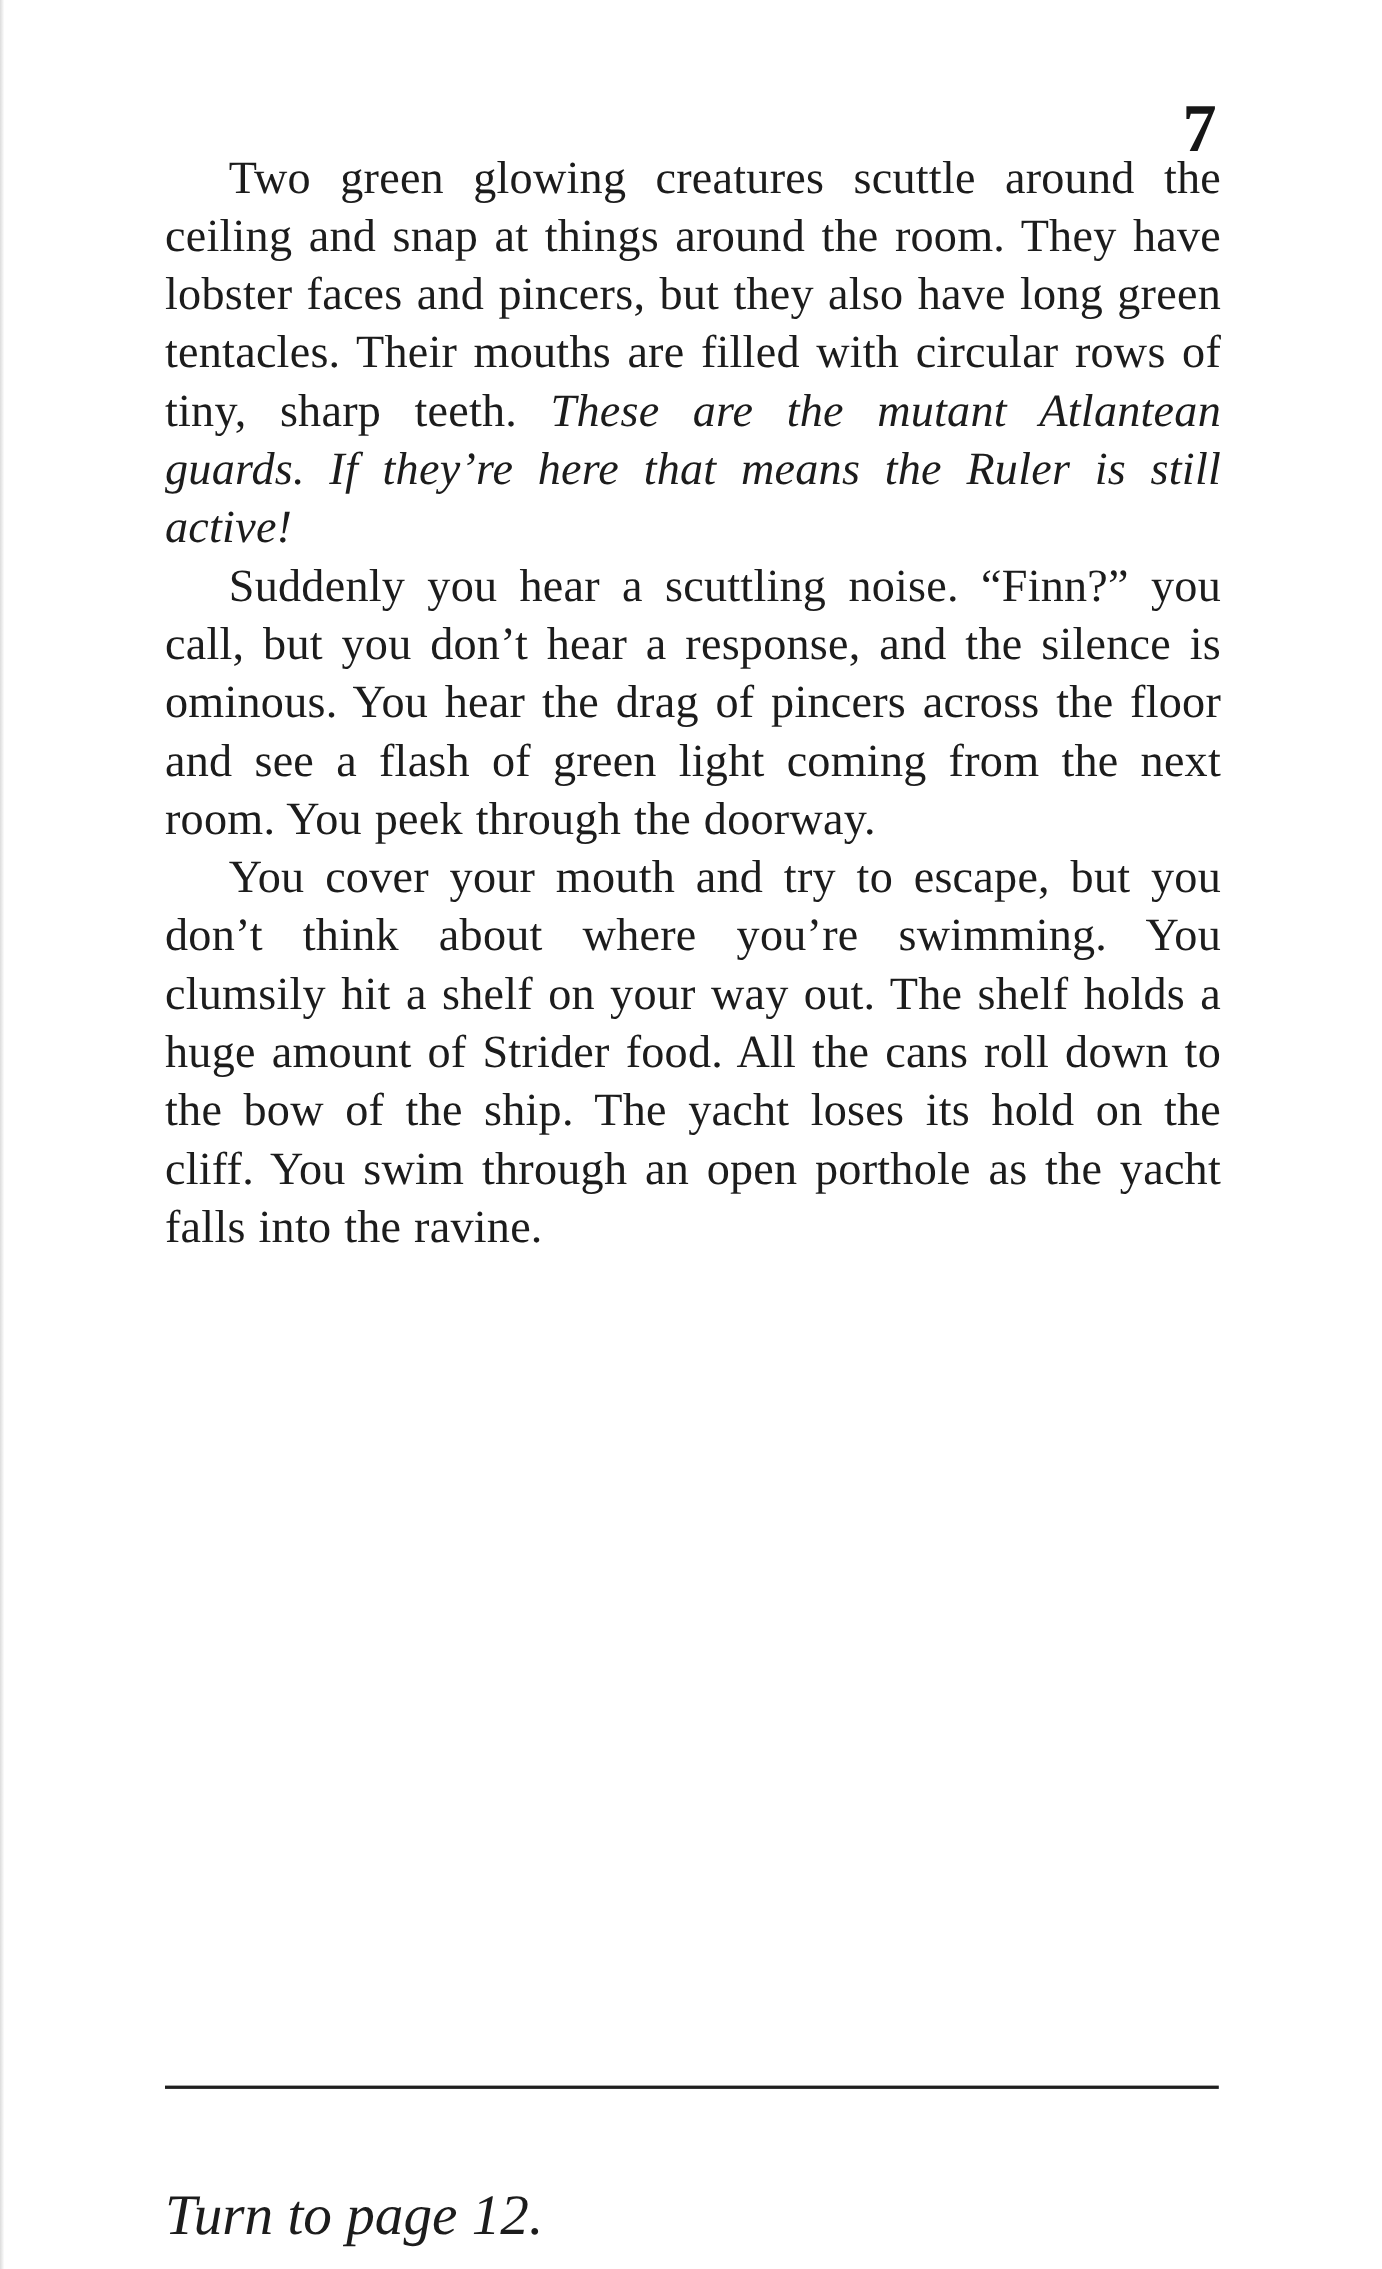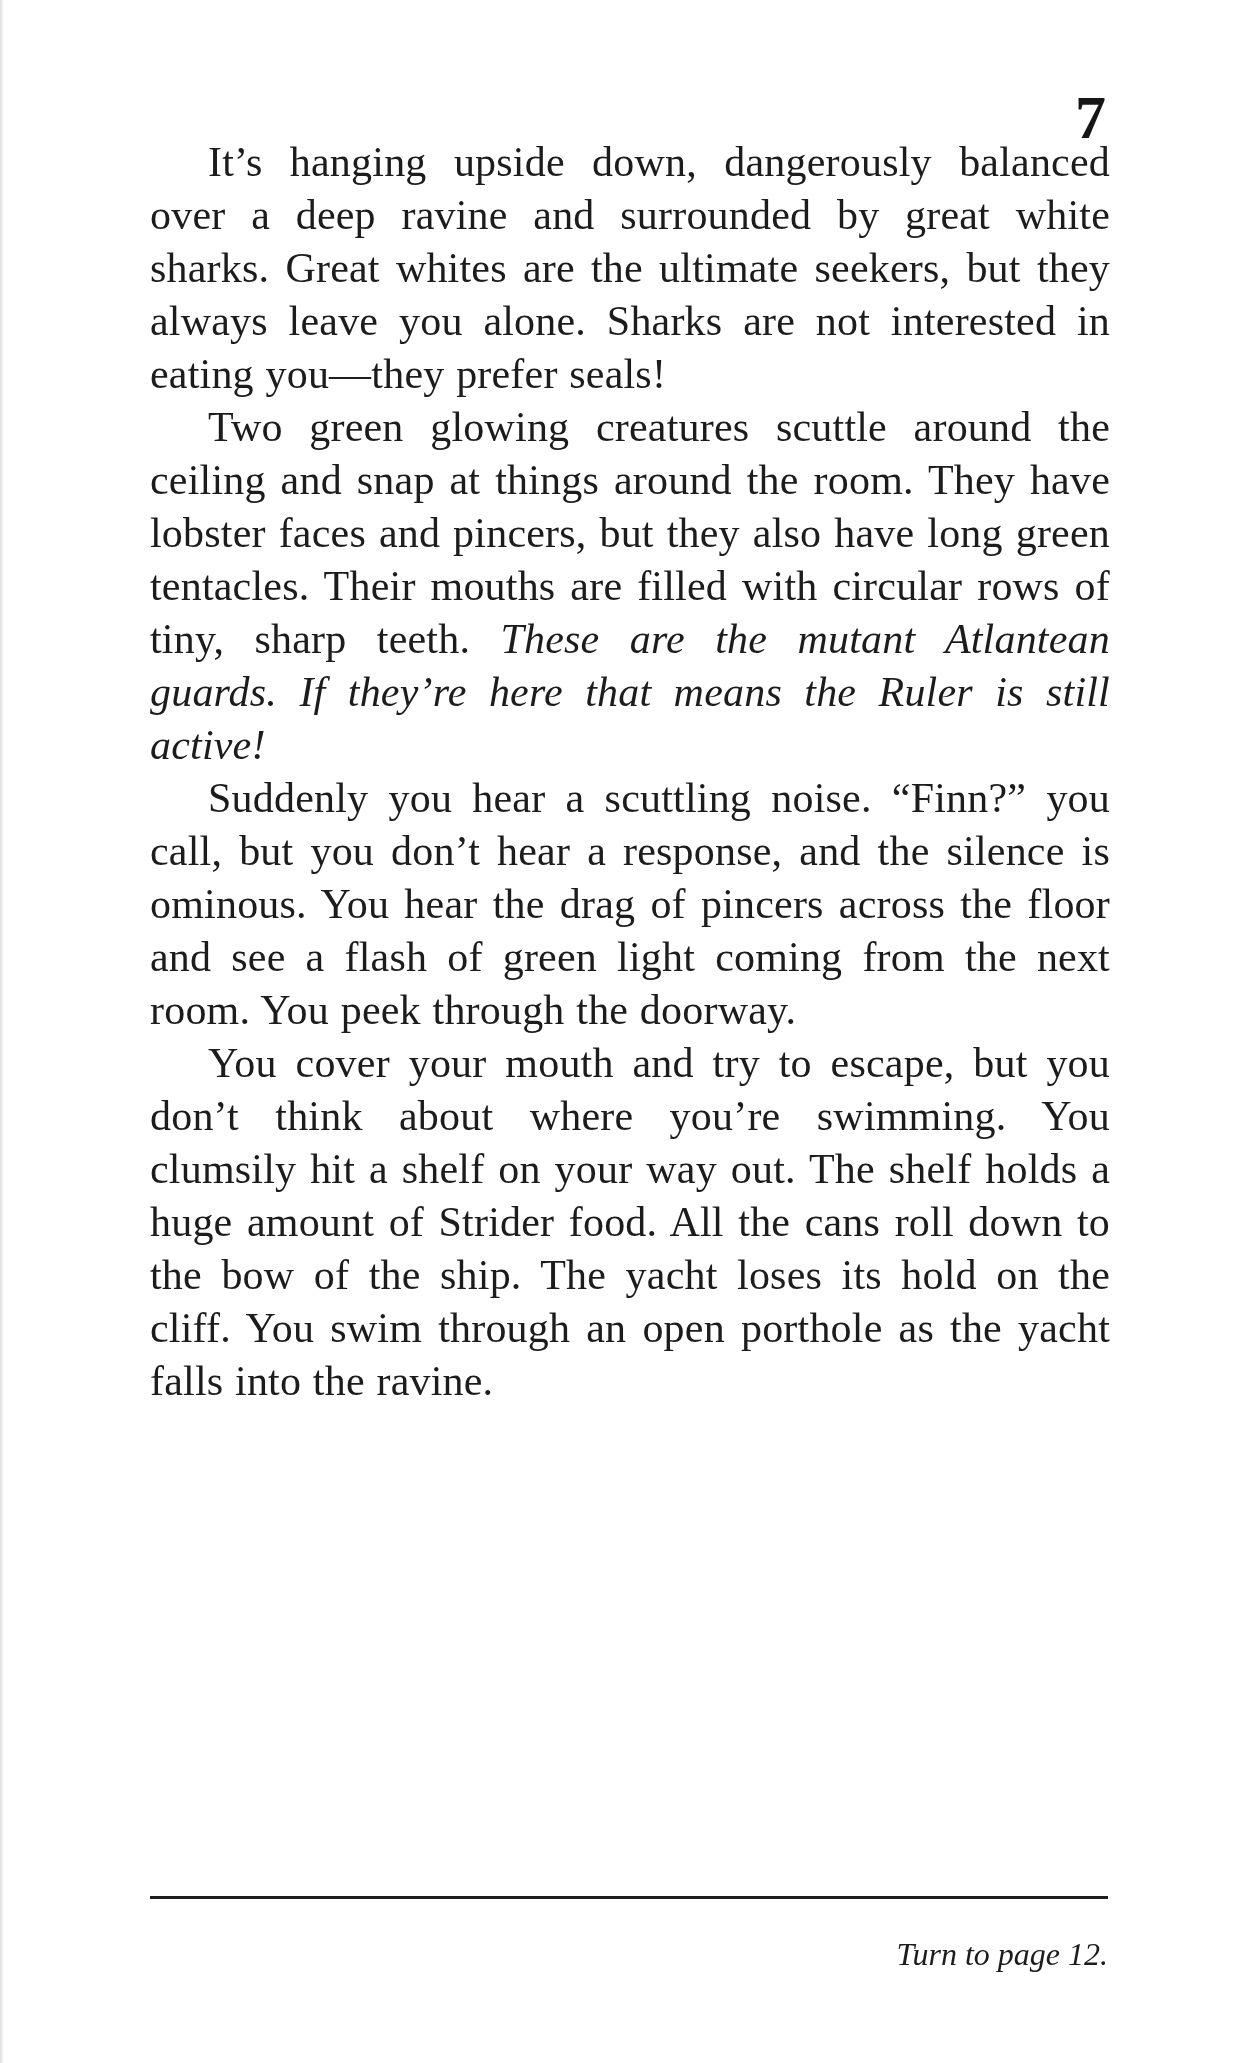--- a/index.html
+++ b/index.html
@@ -58,36 +58,34 @@
     position: absolute;
     left: 150px;
     top: 1896px;
     width: 958px;
     height: 3px;
     background: #1f1f1f;
   }
   .turn-note {
     position: absolute;
     left: 150px;
-    top: 1928px;
+    top: 1988px;
     width: 958px;
-    text-align: right;
-    font-size: 32px;
+    font-size: 52px;
     line-height: 53px;
     font-style: italic;
     color: #1c1c1c;
   }
 </style>
 </head>
 <body>
 
 <div class="page">
   <div class="edge-shadow"></div>
   <div class="page-number">7</div>
   <div class="story">
-      <p><span>It’s hanging upside down, dangerously balanced over a deep ravine and surrounded by great white sharks. Great whites are the ultimate seekers, but they always leave you alone. Sharks are not interested in eating you—they prefer seals!</span></p>
       <p><span>Two green glowing creatures scuttle around the ceiling and snap at things around the room. They have lobster faces and pincers, but they also have long green tentacles. Their mouths are filled with circular rows of tiny, sharp teeth. </span><em>These are the mutant Atlantean guards. If they’re here that means the Ruler is still active!</em></p>
       <p><span>Suddenly you hear a scuttling noise. “Finn?” you call, but you don’t hear a response, and the silence is ominous. You hear the drag of pincers across the floor and see a flash of green light coming from the next room. You peek through the doorway.</span></p>
       <p><span>You cover your mouth and try to escape, but you don’t think about where you’re swimming. You clumsily hit a shelf on your way out. The shelf holds a huge amount of Strider food. All the cans roll down to the bow of the ship. The yacht loses its hold on the cliff. You swim through an open porthole as the yacht falls into the ravine.</span></p>
     </div>
   <div class="footer-rule"></div>
   <div class="turn-note">Turn to page 12.</div>
 </div>
 
 </body></html>

